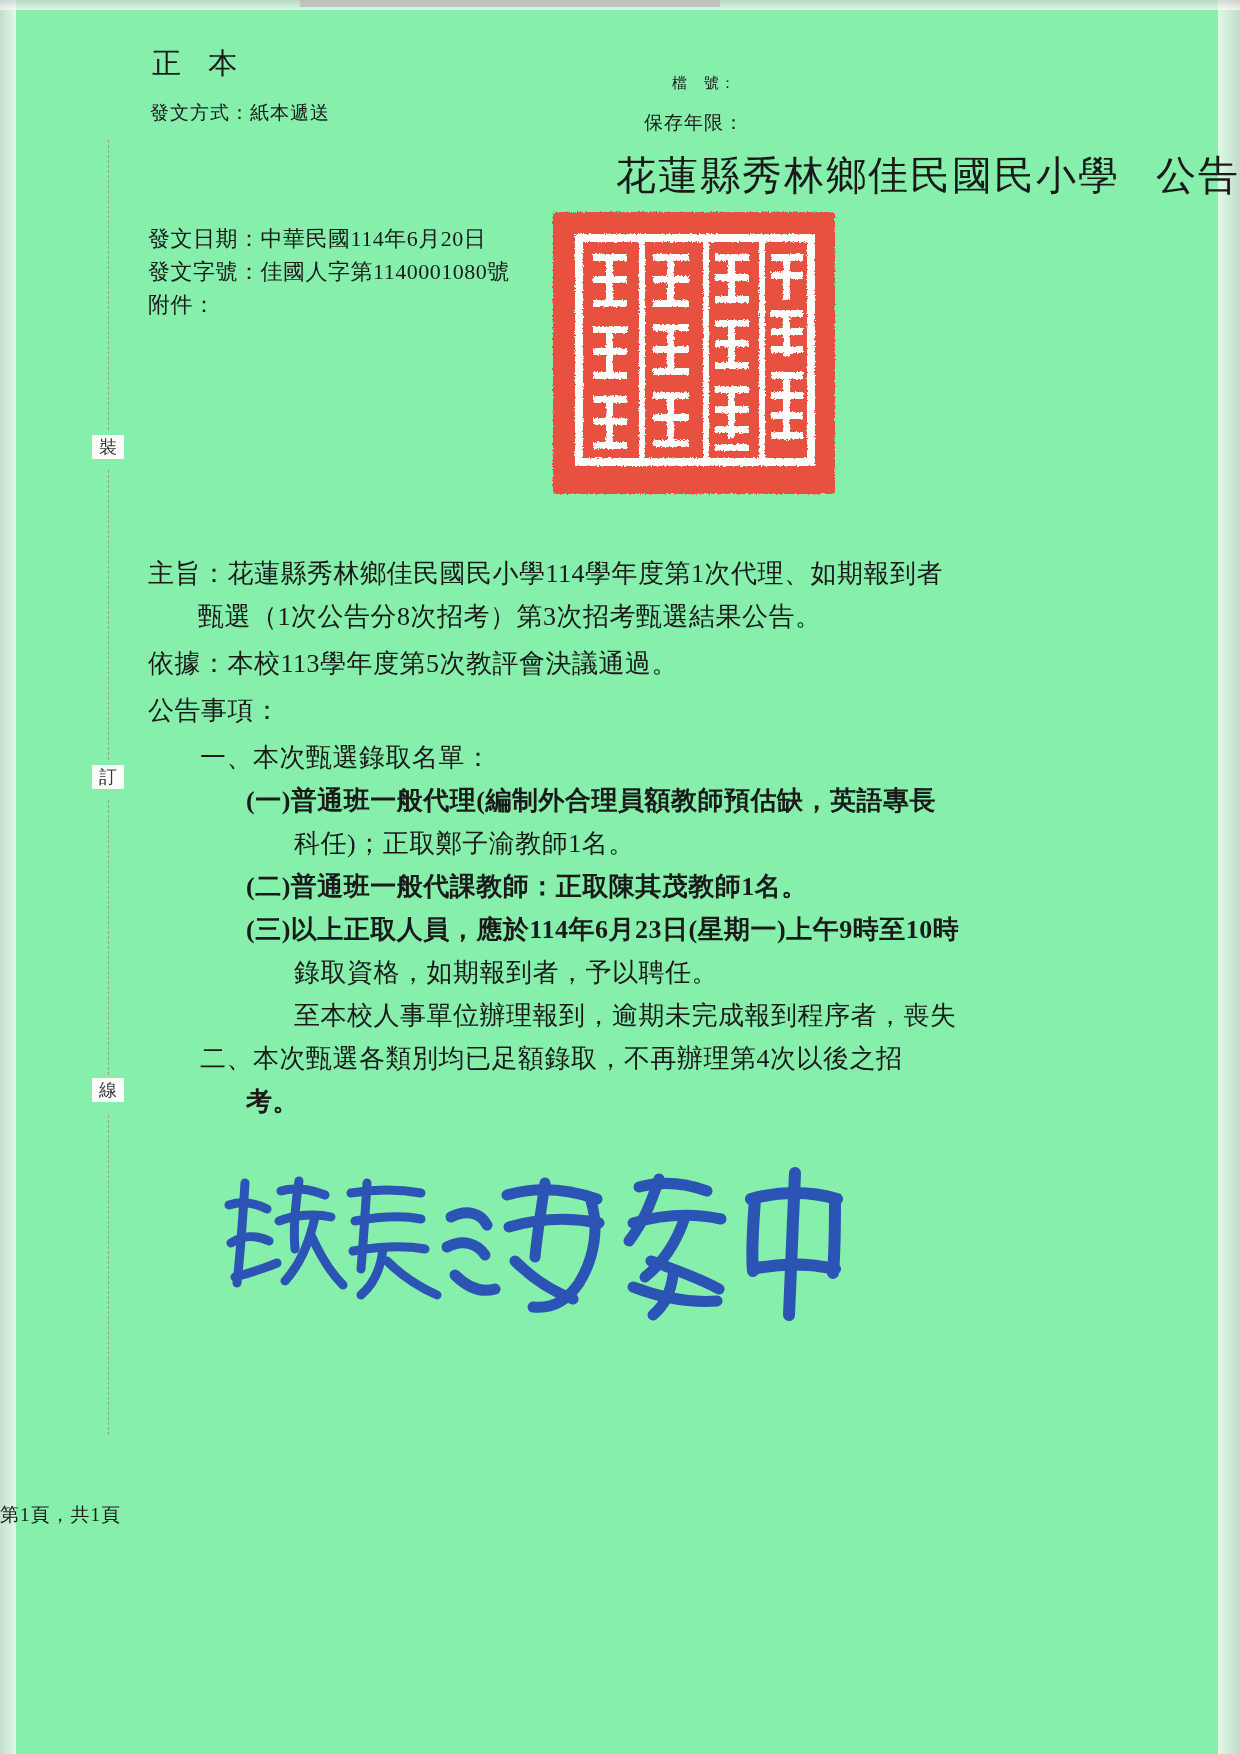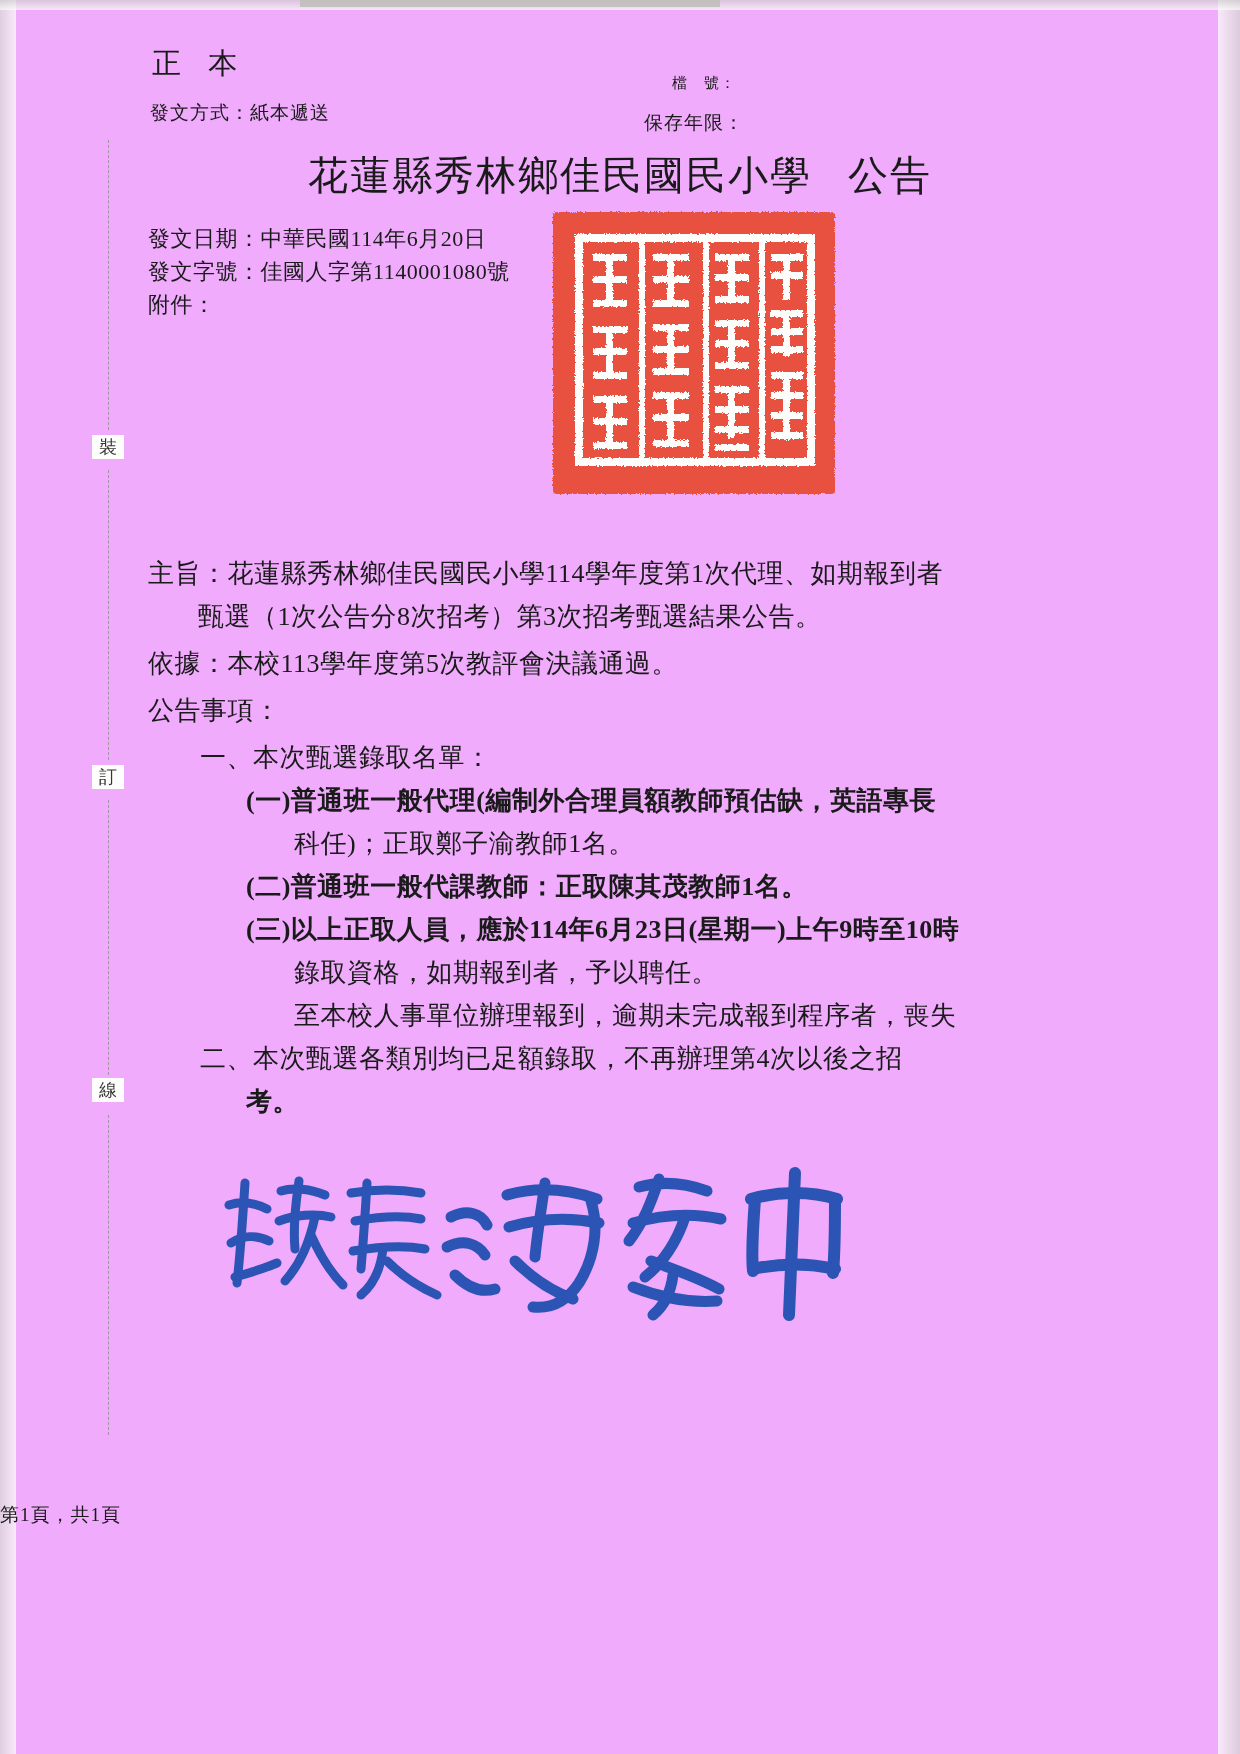--- a/index.html
+++ b/index.html
@@ -13,21 +13,21 @@
     position: relative;
     font-family: "Liberation Serif", "DejaVu Serif", serif;
     color: #1a1a1a;
     overflow: hidden;
   }
   .page {
     position: absolute;
     left: 0; top: 0;
     width: 1240px;
     height: 1754px;
-    background: #f0abfc;
+    background: #86efac;
   }
   
   .scan-edge-left {
     position: absolute;
     left: 0; top: 0;
     width: 16px; height: 1754px;
     background: linear-gradient(to right, #d9d9d6, #fdfdfb);
     opacity: .75;
   }
   .scan-edge-right {
@@ -77,21 +77,21 @@
     position: absolute;
     left: 644px; top: 110px;
     font-size: 19px;
     letter-spacing: 1px;
   }
 
   .doc-title {
     position: absolute;
     left: 0; top: 148px;
     width: 1240px;
-    text-align: center;
+    text-align: right;
     font-size: 40px;
     letter-spacing: 2px;
     font-family: "Liberation Serif", serif;
   }
   .doc-title .gap { display: inline-block; width: 36px; }
 
   .meta {
     position: absolute;
     left: 148px; top: 222px;
     font-size: 22px;

